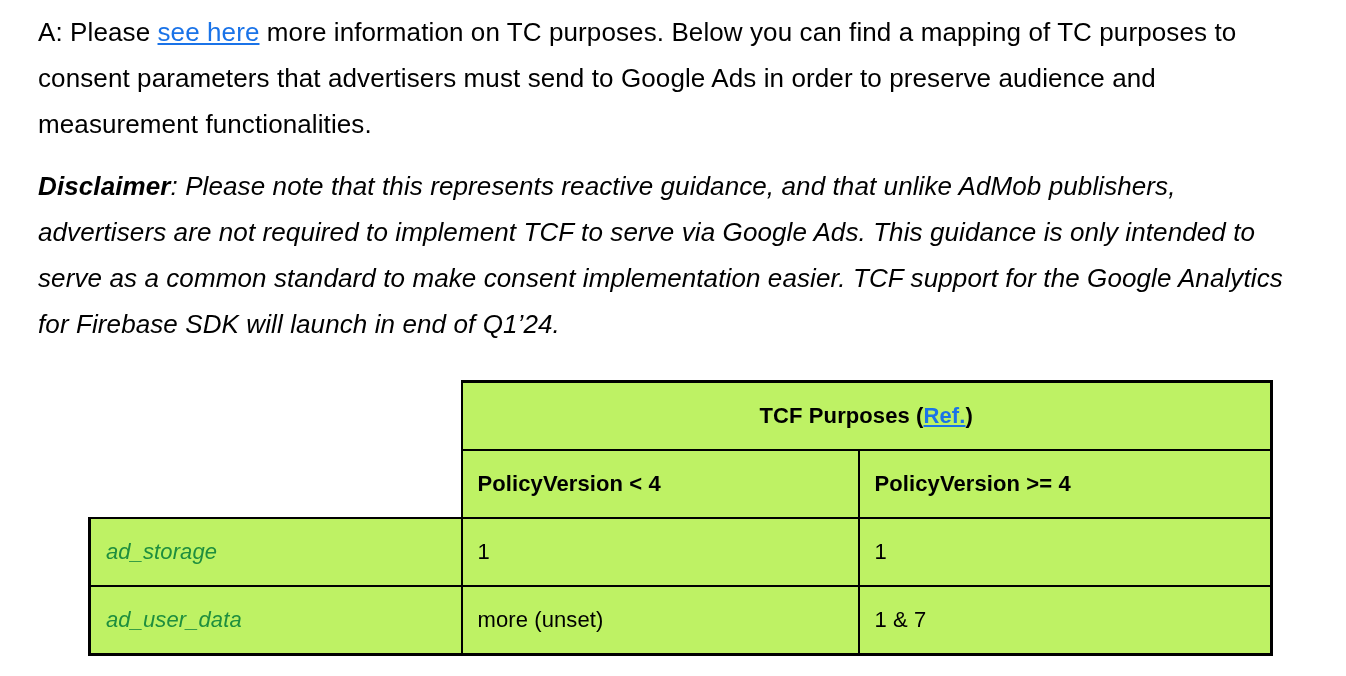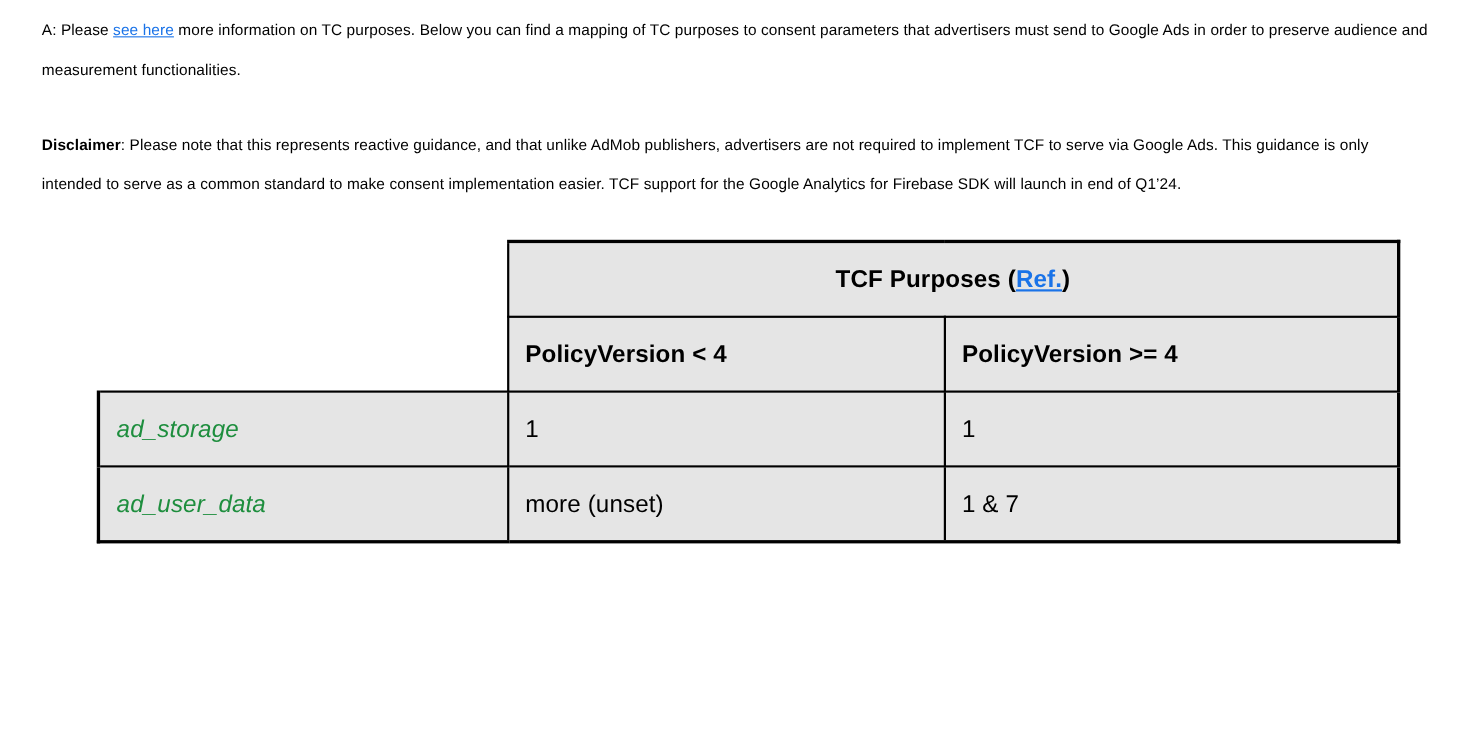--- a/index.html
+++ b/index.html
@@ -11,48 +11,49 @@
     width: 1346px;
     height: 676px;
     overflow: hidden;
     font-family: "Liberation Sans", sans-serif;
     color: #000000;
   }
   .doc {
     padding: 9px 40px 0 38px;
   }
   .para {
-    font-size: 14px;
-    line-height: 36px;
+    font-size: 26px;
+    line-height: 46px;
     width: 1262px;
     margin: 0;
     letter-spacing: 0.1px;
   }
   .para.disclaimer {
-    margin-top: 32px;
+    margin-top: 16px;
+    font-style: italic;
   }
   .bold { font-weight: bold; }
   a.doc-link {
     color: #1a73e8;
     text-decoration: underline;
     cursor: pointer;
   }
   
   table.tcf-table {
     border-collapse: collapse;
     table-layout: fixed;
     margin: 33px 0 0 50px;
   }
   .tcf-table td {
     border: 2px solid #000000;
     font-size: 22px;
     vertical-align: middle;
     padding: 0 10px 0 15px;
     letter-spacing: 0.1px;
-    background: #e5e5e5;
+    background: #bef264;
     overflow: hidden;
   }
   .tcf-table td.ghost {
     border: none;
     background: transparent;
   }
   .tcf-table tr.header-row td.main-header {
     font-weight: bold;
     text-align: center;
     height: 66px;

